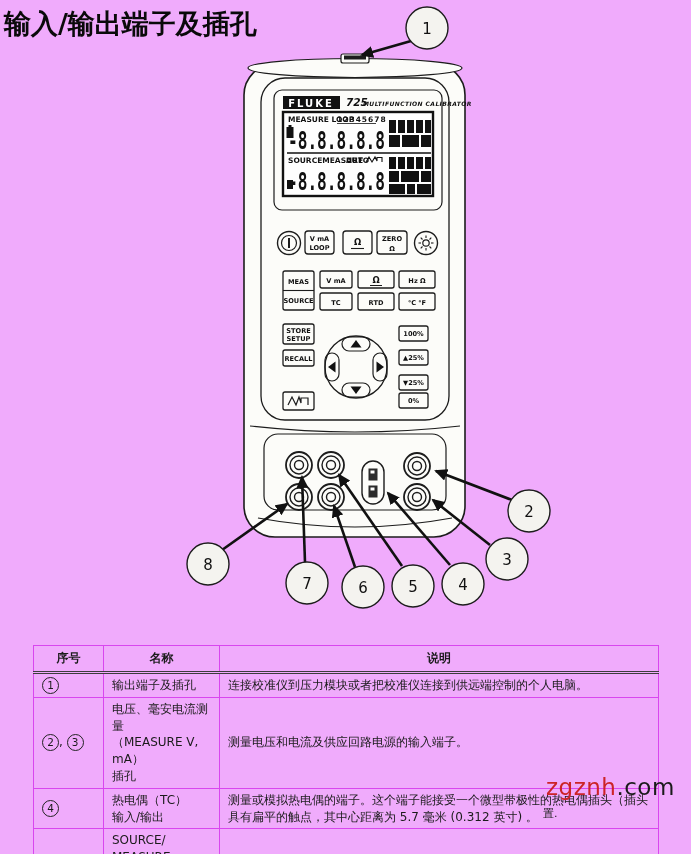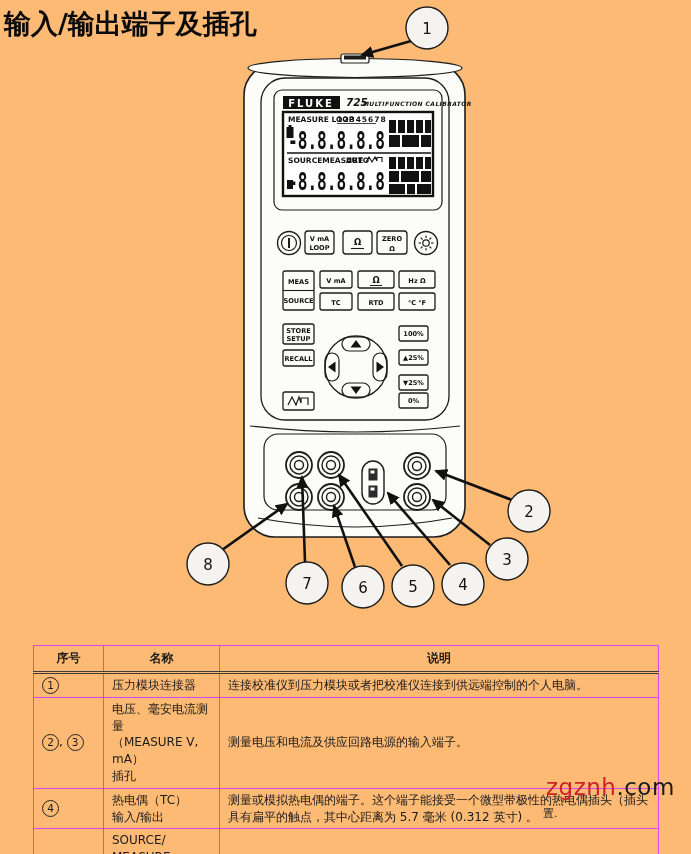--- a/index.html
+++ b/index.html
@@ -1,17 +1,17 @@
 <!DOCTYPE html>
 <html><head>
 <meta charset="utf-8">
 <style>
   html,body{margin:0;padding:0;}
   body{font-family:"DejaVu Sans","Liberation Sans",sans-serif;}
-  .page{position:relative;width:691px;height:854px;background:#fdba74;overflow:hidden;color:#111;}
+  .page{position:relative;width:691px;height:854px;background:#f0abfc;overflow:hidden;color:#111;}
   .page-title{position:absolute;left:4px;top:6px;margin:0;font-size:27px;font-weight:bold;color:#0a0a0a;letter-spacing:0px;}
   .fig{position:absolute;left:0;top:0;}
   
   svg text{font-family:"DejaVu Sans","Liberation Sans",sans-serif;fill:#111;stroke:none;}
   .fluke{fill:#fff;font-weight:bold;font-size:10px;letter-spacing:2px;}
   .model{font-style:italic;font-weight:bold;font-size:10.5px;}
   .modelsub{font-style:italic;font-weight:bold;font-size:6px;letter-spacing:0.4px;}
   .lcdlabel{font-size:7.5px;font-weight:bold;}
   .lcdref{font-size:7.5px;font-weight:bold;letter-spacing:1px;}
   .digits{font-family:"DejaVu Sans Mono","Liberation Mono",monospace;font-weight:bold;font-size:25px;}
@@ -326,21 +326,21 @@
       <thead>
         <tr>
           <th>序号</th>
           <th>名称</th>
           <th>说明</th>
         </tr>
       </thead>
       <tbody id="table-body">
           <tr>
             <td class="c-num"><span class="circ">1</span></td>
-            <td class="c-name">压力模块连接器</td>
+            <td class="c-name">输出端子及插孔</td>
             <td class="c-desc">连接校准仪到压力模块或者把校准仪连接到供远端控制的个人电脑。</td>
           </tr>
           <tr>
             <td class="c-num"><span class="circ">2</span>, <span class="circ">3</span></td>
             <td class="c-name">电压、毫安电流测量
 （MEASURE V, mA）
 插孔</td>
             <td class="c-desc">测量电压和电流及供应回路电源的输入端子。</td>
           </tr>
           <tr>

